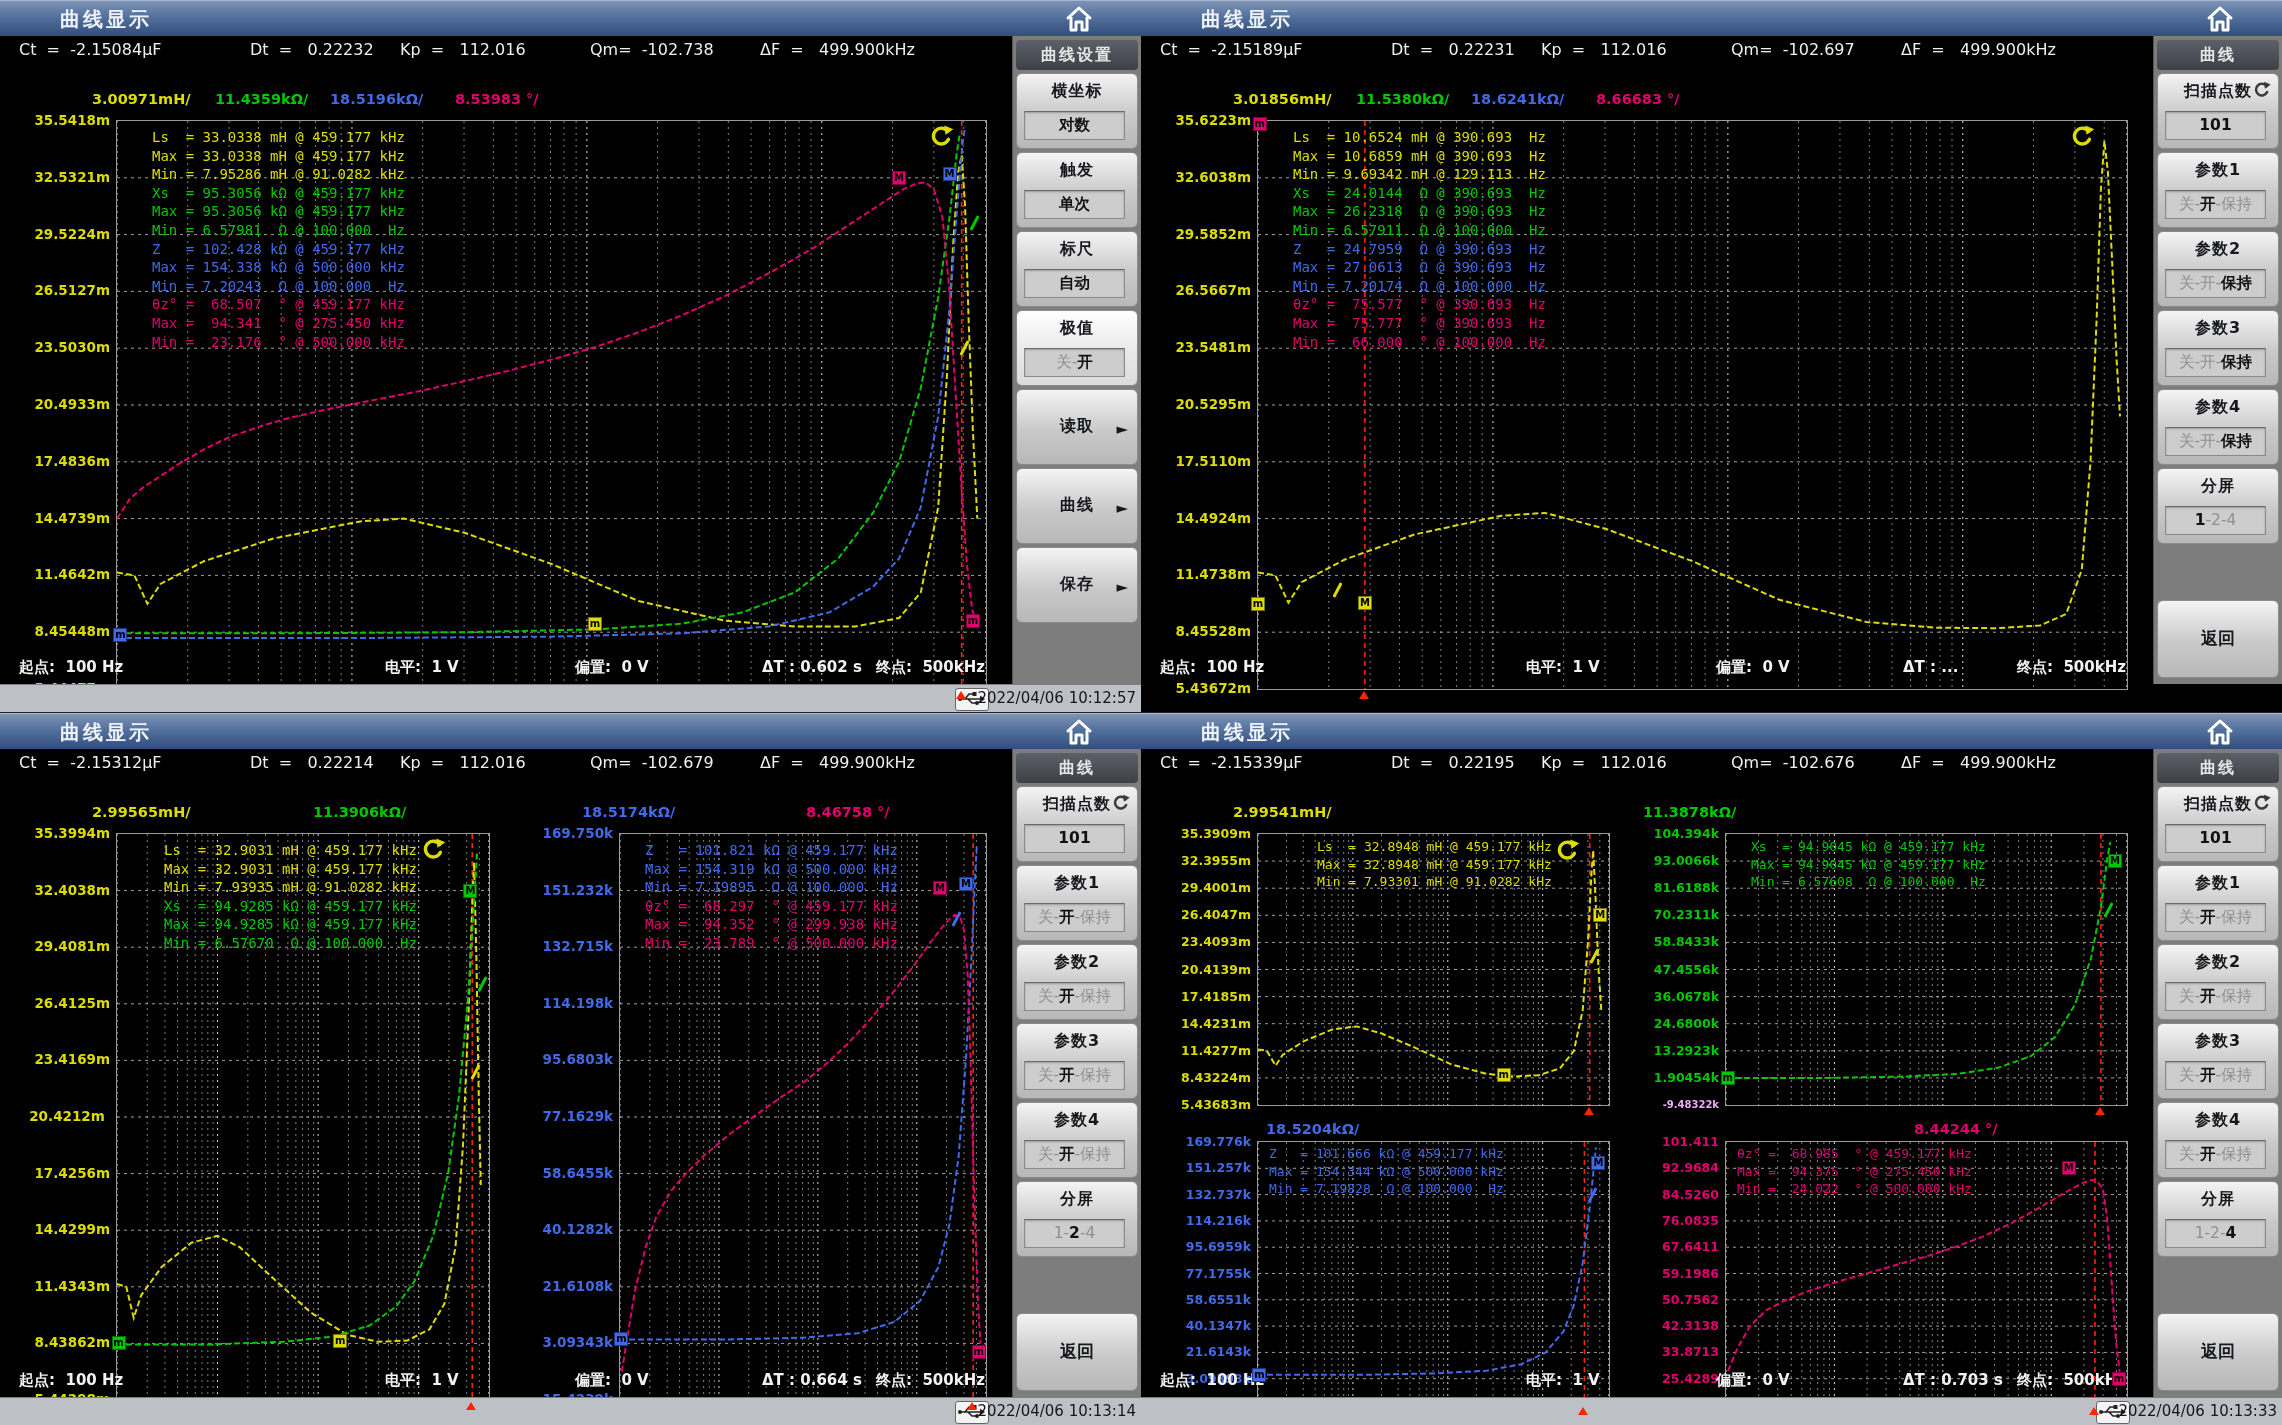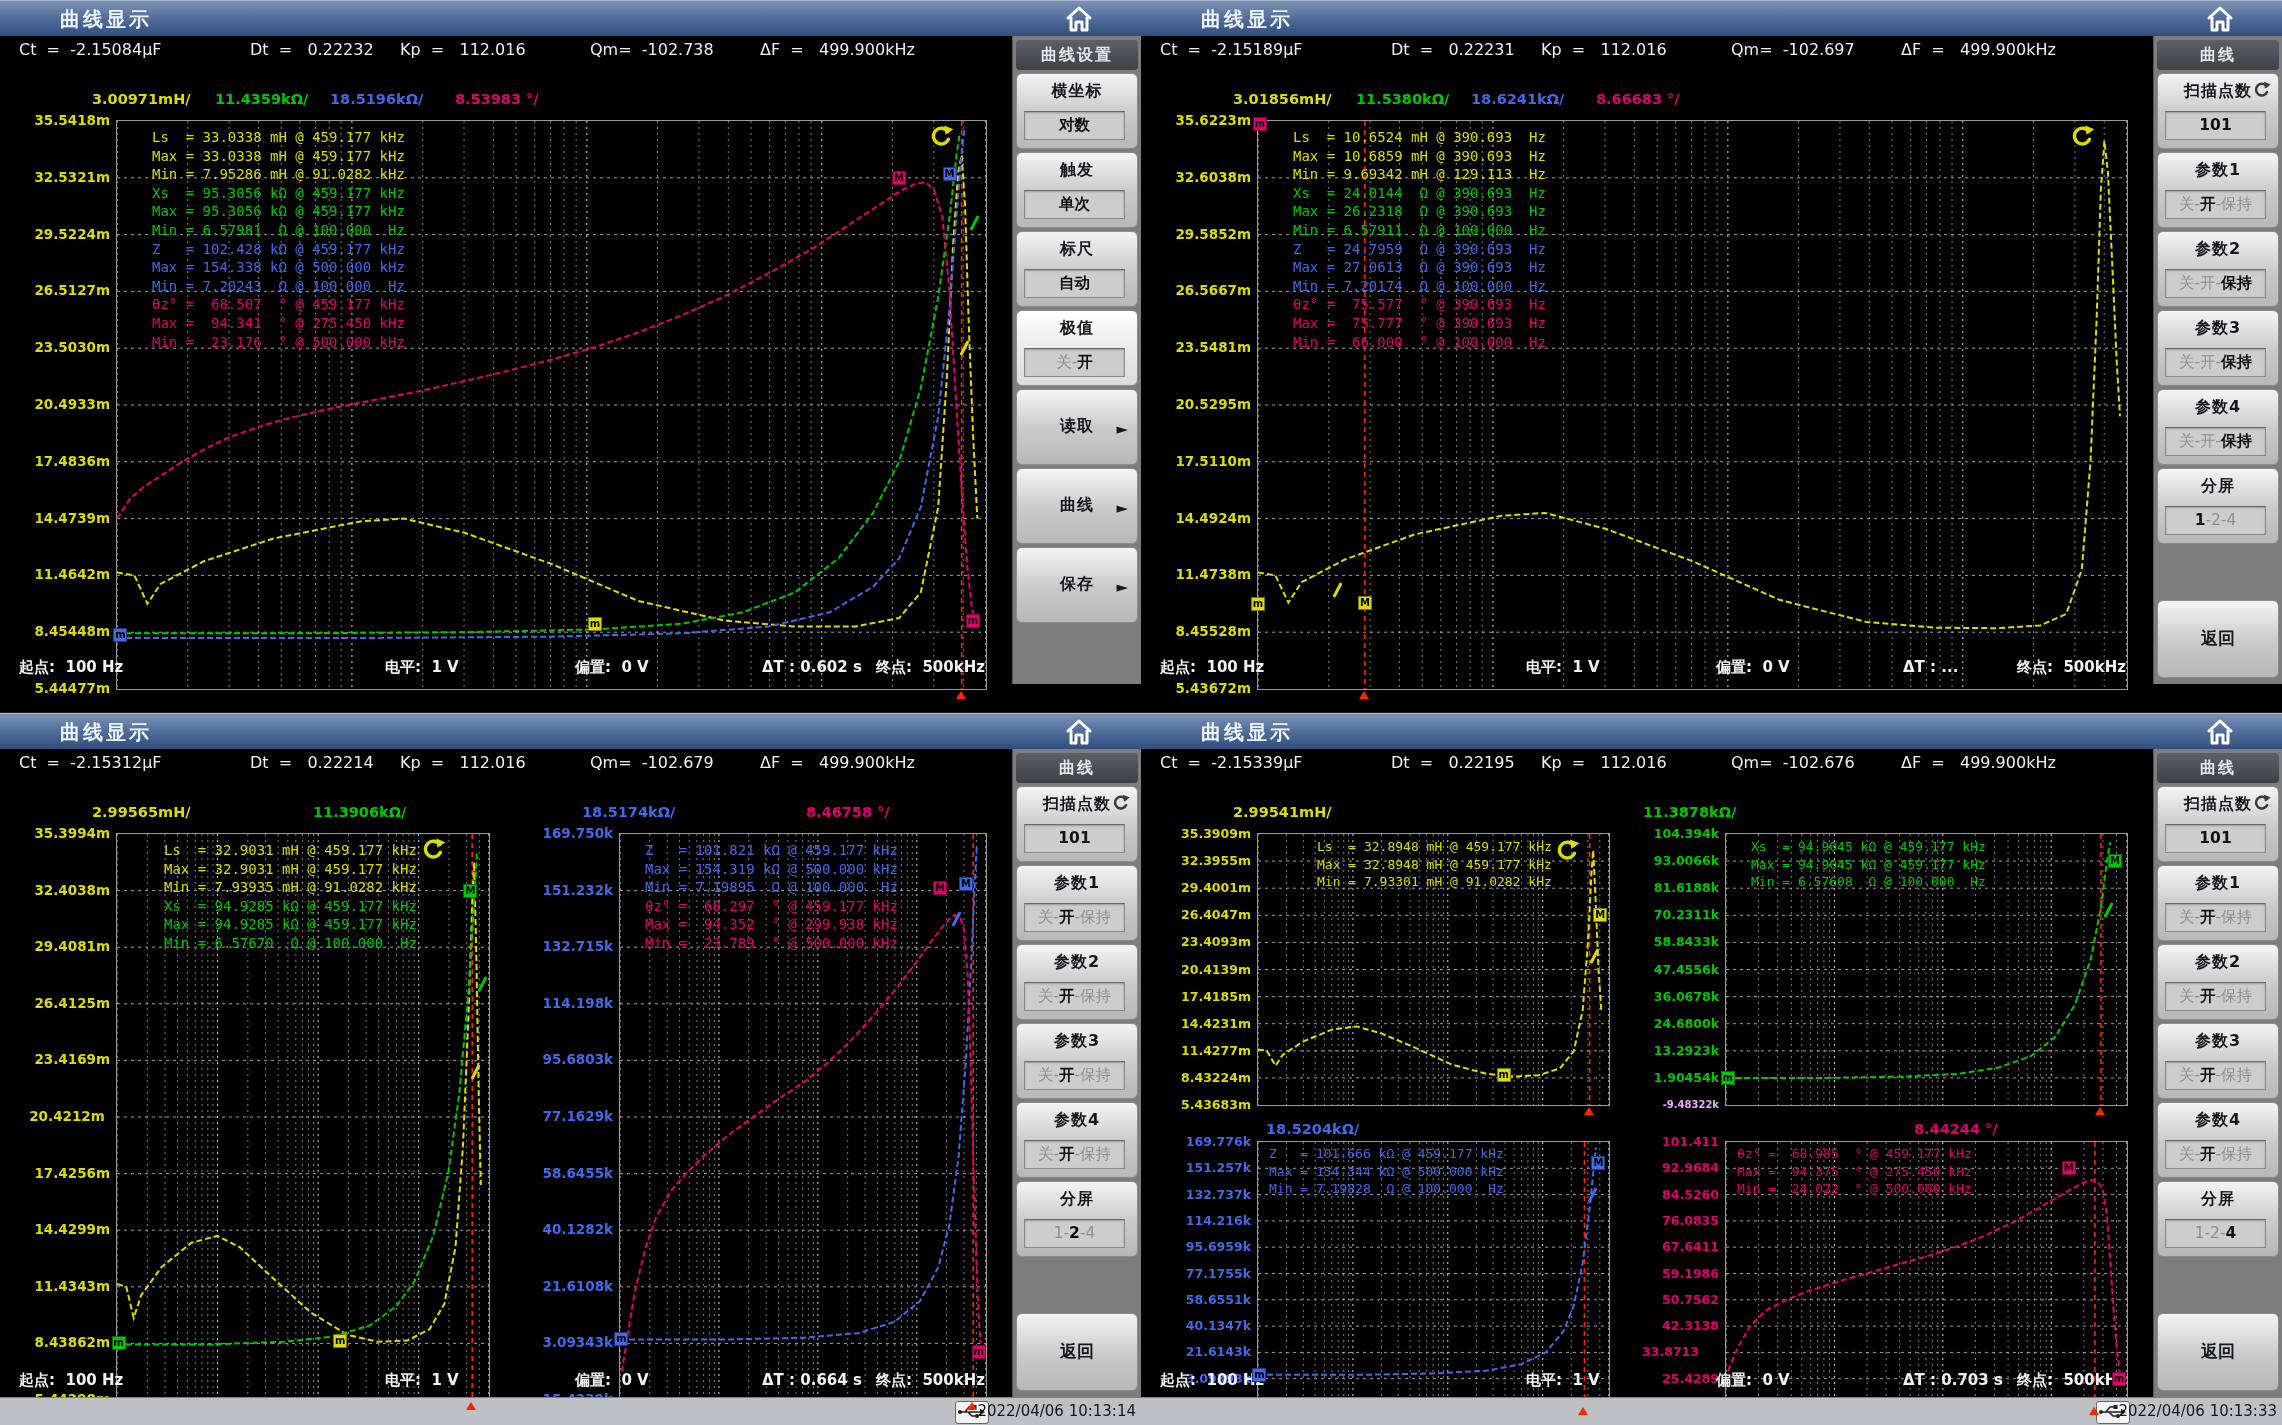--- a/index.html
+++ b/index.html
@@ -174,20 +174,32 @@
         </div>
         <div class="sb-btn arrowbtn">
           <span class="lbl">曲线</span>
           <span class="arr">►</span>
         </div>
         <div class="sb-btn arrowbtn">
           <span class="lbl">保存</span>
           <span class="arr">►</span>
         </div>
       </div>
+      <div class="strip">
+        <div class="usb">
+          <svg width="30" height="19" viewBox="0 0 30 19">
+            <circle cx="4" cy="10" r="2" fill="#222"></circle>
+            <path d="M4 10 H24 M9 10 L13 5 H17 M12 10 L16 14 H20" fill="none" stroke="#222" stroke-width="1.6"></path>
+            <rect x="16.5" y="3" width="4" height="4" fill="#222"></rect>
+            <circle cx="21" cy="14" r="2" fill="#222"></circle>
+            <polygon points="24,6.5 29,10 24,13.5" fill="#222"></polygon>
+          </svg>
+        </div>
+        <span class="ts">2022/04/06 10:12:57</span>
+      </div>
     </div>
     <div class="quad" style="left: 1141px; top: 0px;">
       <div class="titlebar">
         <span class="title">曲线显示</span>
         <div class="home" style="left: 1062px;">
           <svg width="34" height="28" viewBox="0 0 34 28">
             <path d="M6 13 L17 3 L28 13" fill="none" stroke="#fff" stroke-width="3" stroke-linecap="round" stroke-linejoin="round"></path>
             <path d="M9 12 V25 H14 V17 H20 V25 H25 V12" fill="none" stroke="#fff" stroke-width="3" stroke-linejoin="round"></path>
           </svg>
         </div>
@@ -762,21 +774,21 @@
         <div class="legend" style="left: 128px; top: 396px; font-size: 13px; line-height: 17.5px;"><div style="color: rgb(65, 105, 232);">Z   = 101.666 kΩ @ 459.177 kHz</div><div style="color: rgb(65, 105, 232);">Max = 154.344 kΩ @ 500.000 kHz</div><div style="color: rgb(65, 105, 232);">Min = 7.19828  Ω @ 100.000  Hz</div></div>
         <div class="tri" style="left: 437.43px; top: 658px;"></div>
         <span class="ylab" style="left: 492px; width: 86px; top: 392px; color: rgb(224, 0, 110); font-size: 12.5px;">101.411</span>
         <span class="ylab" style="left: 492px; width: 86px; top: 418.3px; color: rgb(224, 0, 110); font-size: 12.5px;">92.9684</span>
         <span class="ylab" style="left: 492px; width: 86px; top: 444.6px; color: rgb(224, 0, 110); font-size: 12.5px;">84.5260</span>
         <span class="ylab" style="left: 492px; width: 86px; top: 470.9px; color: rgb(224, 0, 110); font-size: 12.5px;">76.0835</span>
         <span class="ylab" style="left: 492px; width: 86px; top: 497.2px; color: rgb(224, 0, 110); font-size: 12.5px;">67.6411</span>
         <span class="ylab" style="left: 492px; width: 86px; top: 523.5px; color: rgb(224, 0, 110); font-size: 12.5px;">59.1986</span>
         <span class="ylab" style="left: 492px; width: 86px; top: 549.8px; color: rgb(224, 0, 110); font-size: 12.5px;">50.7562</span>
         <span class="ylab" style="left: 492px; width: 86px; top: 576.1px; color: rgb(224, 0, 110); font-size: 12.5px;">42.3138</span>
-        <span class="ylab" style="left: 472px; width: 86px; top: 602.4px; color: rgb(224, 0, 110); font-size: 12.5px;">33.8713</span>
+        <span class="ylab" style="left: 492px; width: 86px; top: 602.4px; color: rgb(224, 0, 110); font-size: 12.5px;">33.8713</span>
         <span class="ylab" style="left: 492px; width: 86px; top: 628.7px; color: rgb(224, 0, 110); font-size: 12.5px;">25.4289</span>
         <span class="ylab" style="left: 492px; width: 86px; top: 655px; color: rgb(224, 0, 110); font-size: 12.5px;">16.9864</span>
         <div class="plotbox" style="left: 584px; top: 392px; width: 401px; height: 263px; position: absolute;">
           <svg width="401" height="263">
             <line x1="0" y1="0" x2="0" y2="263" stroke="#e8e8e8" stroke-width="1" stroke-dasharray="2,4" opacity="0.95"></line>
             <line x1="32.634227398371394" y1="0" x2="32.634227398371394" y2="263" stroke="#b4b4b4" stroke-width="1" stroke-dasharray="2,4" opacity="0.7"></line>
             <line x1="51.724026666425594" y1="0" x2="51.724026666425594" y2="263" stroke="#b4b4b4" stroke-width="1" stroke-dasharray="2,4" opacity="0.7"></line>
             <line x1="65.26845479674279" y1="0" x2="65.26845479674279" y2="263" stroke="#b4b4b4" stroke-width="1" stroke-dasharray="2,4" opacity="0.7"></line>
             <line x1="75.77432945122146" y1="0" x2="75.77432945122146" y2="263" stroke="#b4b4b4" stroke-width="1" stroke-dasharray="2,4" opacity="0.7"></line>
             <line x1="84.35825406479698" y1="0" x2="84.35825406479698" y2="263" stroke="#b4b4b4" stroke-width="1" stroke-dasharray="2,4" opacity="0.7"></line>

